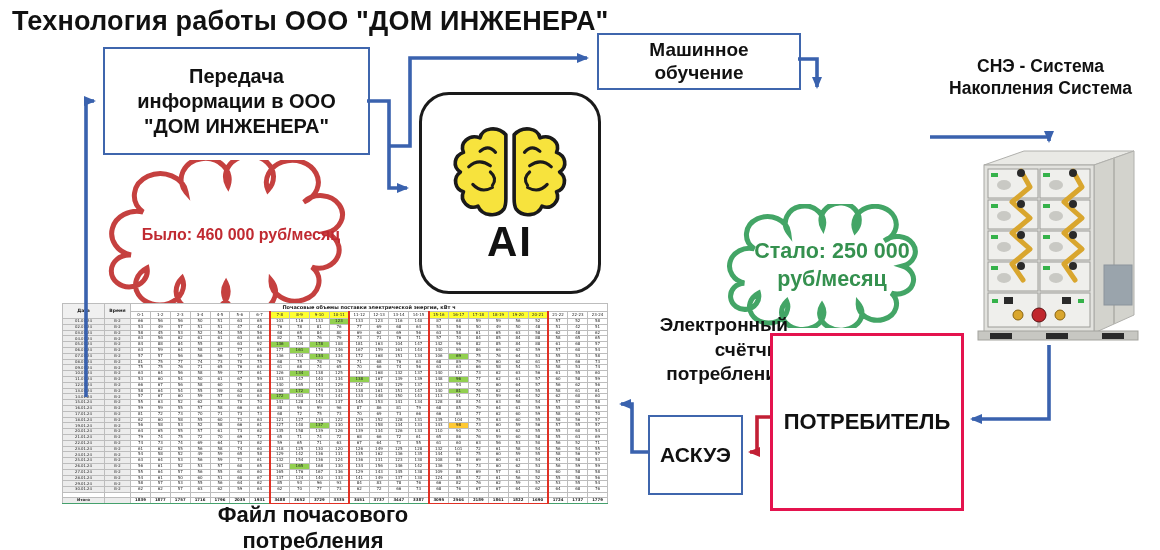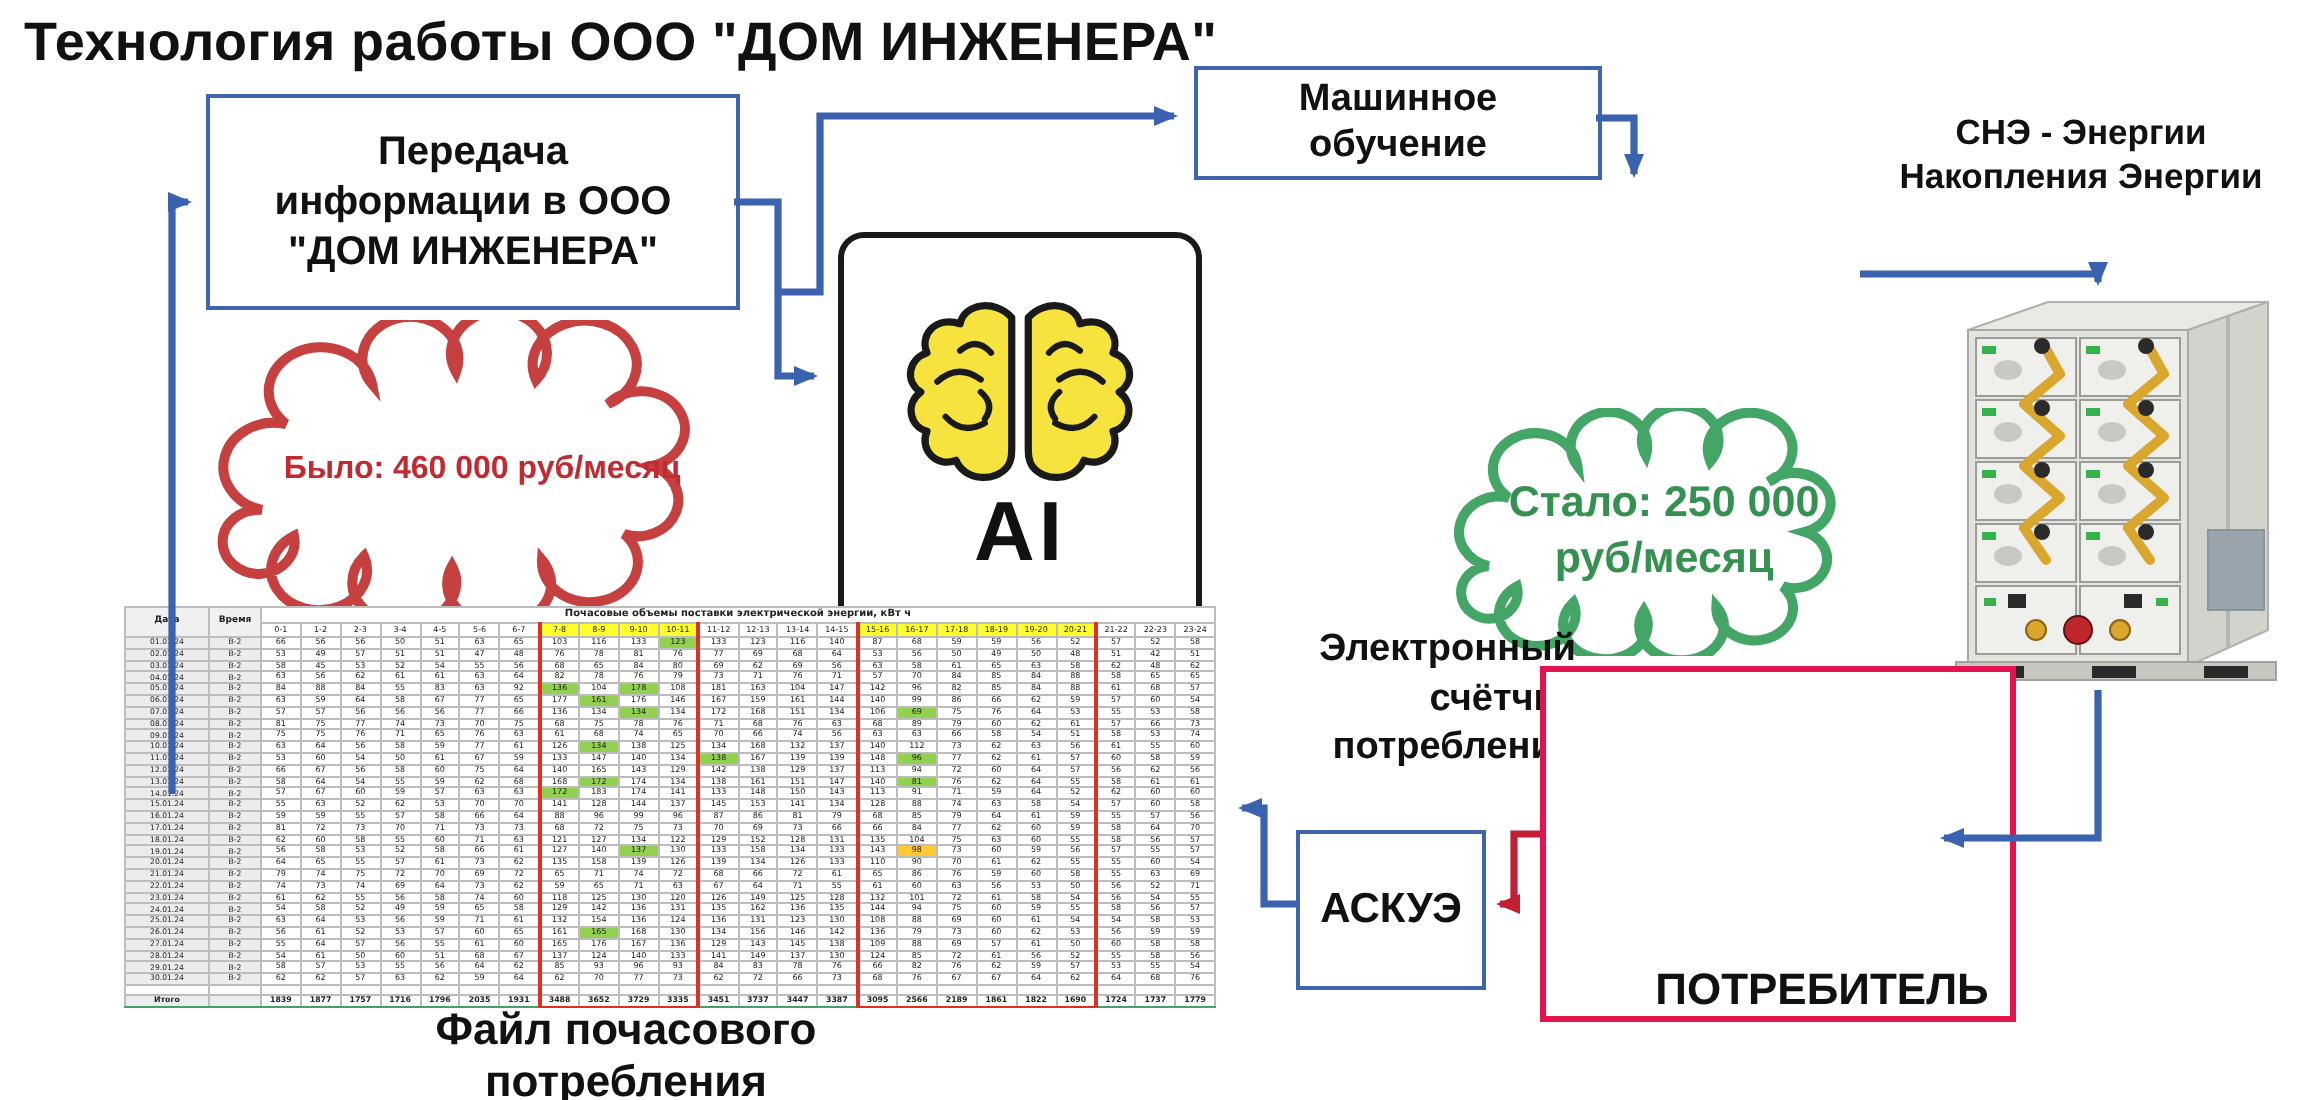--- a/index.html
+++ b/index.html
@@ -14,23 +14,23 @@
   #ml{left:597px;top:33px;width:200px;height:53px;font-size:19px;line-height:1.2;}
   #ml .inner{width:125px;}
   #ellipse{left:703px;top:101px;width:227px;height:83px;border:3.5px dotted #2e5ca8;border-radius:50%;
            background:#fff;display:flex;align-items:center;justify-content:center;text-align:center;
            font-weight:bold;font-size:19px;line-height:1.2;}
   #ellipse .inner{width:135px;}
   #sne-label{left:938px;top:56px;width:205px;text-align:center;font-weight:bold;font-size:17.5px;line-height:1.25;}
   #meter-label{left:616px;top:313px;width:172px;text-align:right;font-weight:bold;font-size:19px;line-height:1.3;}
   #askue{left:648px;top:415px;width:91px;height:76px;border-width:2px;font-size:21px;}
   #consumer{left:770px;top:333px;width:188px;height:172px;border:3.5px solid #e4134e;background:#fff;
-            display:flex;align-items:flex-end;justify-content:center;font-weight:bold;font-size:22px;padding-left:44px;}
-  #ai-box{left:419px;top:92px;width:176px;height:196px;border:3.5px solid #1a1a1a;border-radius:13px;
-          background:#fff;display:flex;flex-direction:column;align-items:center;justify-content:center;margin-top:24px;}
+            display:flex;align-items:center;justify-content:center;font-weight:bold;font-size:22px;}
+  #ai-box{left:419px;top:92px;width:176px;height:196px;border:3.5px solid #1a1a1a;border-radius:30px;
+          background:#fff;display:flex;flex-direction:column;align-items:center;justify-content:center;}
   #ai-label{font-size:42px;font-weight:bold;letter-spacing:2px;margin-top:-6px;}
   .cloud{display:flex;align-items:center;justify-content:center;text-align:center;font-weight:bold;}
   #cloud-red{left:85px;top:160px;width:312px;height:150px;}
   #cloud-red .txt{width:215px;color:#c02a31;font-size:16px;line-height:1.3;position:relative;}
   #cloud-green{left:706px;top:204px;width:252px;height:124px;}
   #cloud-green .txt{width:195px;color:#35914f;font-size:21.5px;line-height:1.3;position:relative;text-align:center;}
   .cloud svg{position:absolute;left:0;top:0;}
   #caption{left:148px;top:502px;width:330px;text-align:center;font-weight:bold;font-size:22px;}
   #arrows{left:0;top:0;width:1160px;height:550px;pointer-events:none;}
   
@@ -74,21 +74,21 @@
         <path fill="none" stroke-width="3" d="M20 45 q10 -9 21 -1"></path>
         <path fill="none" stroke-width="3" d="M24 62 q8 9 19 3"></path>
         <path fill="none" stroke-width="3" d="M41 50 q7 6 2 13"></path>
       </g>
       <use href="#lhemi" transform="matrix(-1,0,0,1,120,0)"></use>
     </svg>
     <div id="ai-label">AI</div>
   </div>
 
 
-  <div id="sne-label" class="abs">СНЭ - Энергии Накопления Энергии</div>
+  <div id="sne-label" class="abs">СНЭ - Система Накопления Система</div>
 
   <div id="cloud-red" class="abs cloud">
     <svg width="312" height="150" viewBox="0 0 310 150">
       <path d="M45 95 a24 21 0 1 1 12 -43 a26 22 0 1 1 43 -20 a24 21 0 1 1 42 -6 a24 21 0 1 1 40 4 a26 22 0 1 1 36 12 a22 19 0 1 1 22 31 a20 18 0 1 1 -14 34 a24 20 0 1 1 -41 13 a26 21 0 1 1 -45 3 a26 21 0 1 1 -44 -5 a24 20 0 1 1 -35 -10 a18 16 0 1 1 -16 -13 z" fill="#ffffff" stroke="#c5403f" stroke-width="5"></path>
     </svg>
     <div class="txt">Было: 460 000 руб/месяц</div>
   </div>
 
   <div id="cloud-green" class="abs cloud">
     <svg width="252" height="124" viewBox="0 0 250 122">

